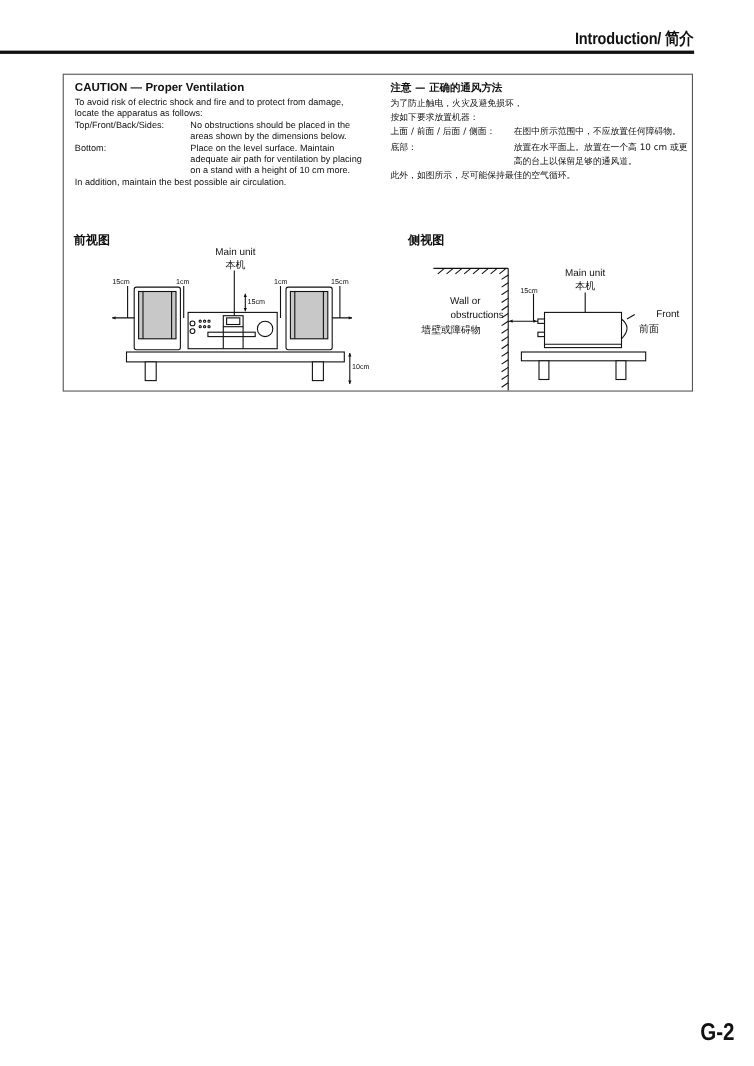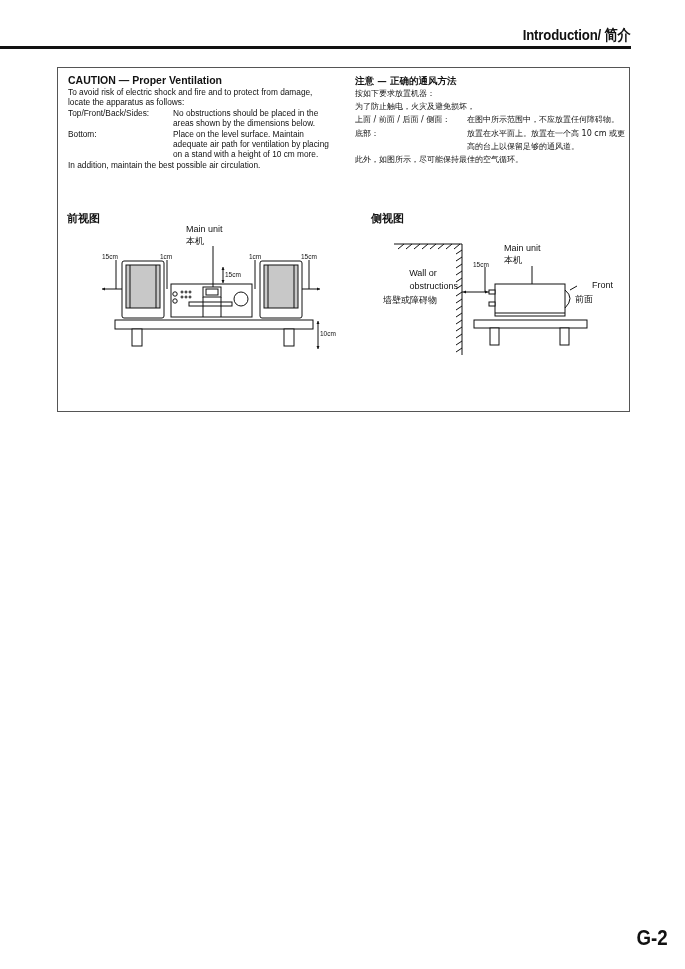--- a/index.html
+++ b/index.html
@@ -10,34 +10,34 @@
   }
   .header-title {
     position: absolute; right: 54px; top: 26px;
     font-family: "Liberation Sans", sans-serif; font-weight: bold;
     font-size: 15px; letter-spacing: -0.2px; transform: scaleX(0.88); transform-origin: right center;
   }
   .header-rule {
     position: absolute; left: 0; top: 46px; width: 631px; height: 3px; background: #111;
   }
   .box {
-    position: absolute; left: 57px; top: 67px; width: 573px; height: 345px;
+    position: absolute; left: 57px; top: 67px; width: 573px; height: 289px;
     border: 1px solid #555;
   }
   .col-en { position: absolute; left: 10px; top: 6px; width: 265px; font-size: 8.3px; line-height: 10.4px; }
   .col-en .title { font-weight: bold; font-size: 10.5px; line-height: 13px; }
   .row { display: flex; }
   .row .lbl { width: 105px; flex: none; }
   .row .val { flex: 1; }
   .col-zh { position: absolute; left: 297px; top: 6px; width: 270px; font-size: 8px; line-height: 13.2px; font-family: "DejaVu Sans", sans-serif; }
   .col-zh .title { font-weight: bold; font-size: 9.5px; line-height: 13px; }
   .col-zh .row .lbl { width: 112px; }
   .fig-label { position: absolute; font-size: 11px; font-weight: bold; font-family: "DejaVu Sans", sans-serif; }
   .lbl-sm { position: absolute; font-size: 6.5px; white-space: nowrap; }
-  .lbl-md { position: absolute; font-size: 9px; white-space: nowrap; }
+  .lbl-md { position: absolute; font-size: 9px; white-space: nowrap; text-align: center; }
   .page-num {
     position: absolute; right: 17px; top: 925px; font-weight: bold; font-size: 22px;
     transform: scaleX(0.85); transform-origin: right center;
   }
   svg { position: absolute; }
 </style>
 </head>
 <body>
 
 <div class="header-title">Introduction/ 简介</div>
@@ -54,22 +54,22 @@
     </div>
     <div class="row">
       <div class="lbl">Bottom:</div>
       <div class="val">Place on the level surface. Maintain adequate air path for ventilation by placing on a stand with a height of 10 cm more.</div>
     </div>
     <div>In addition, maintain the best possible air circulation.</div>
   </div>
 
   <div class="col-zh">
     <div class="title">注意 — 正确的通风方法</div>
+    <div>为了防止触电，火灾及避免损坏，</div>
     <div>按如下要求放置机器：</div>
-    <div>为了防止触电，火灾及避免损坏，</div>
     <div class="row">
       <div class="lbl">上面 / 前面 / 后面 / 侧面：</div>
       <div class="val">在图中所示范围中，不应放置任何障碍物。</div>
     </div>
     <div class="row">
       <div class="lbl">底部：</div>
       <div class="val">放置在水平面上。放置在一个高 10 cm 或更高的台上以保留足够的通风道。</div>
     </div>
     <div>此外，如图所示，尽可能保持最佳的空气循环。</div>
   </div>

